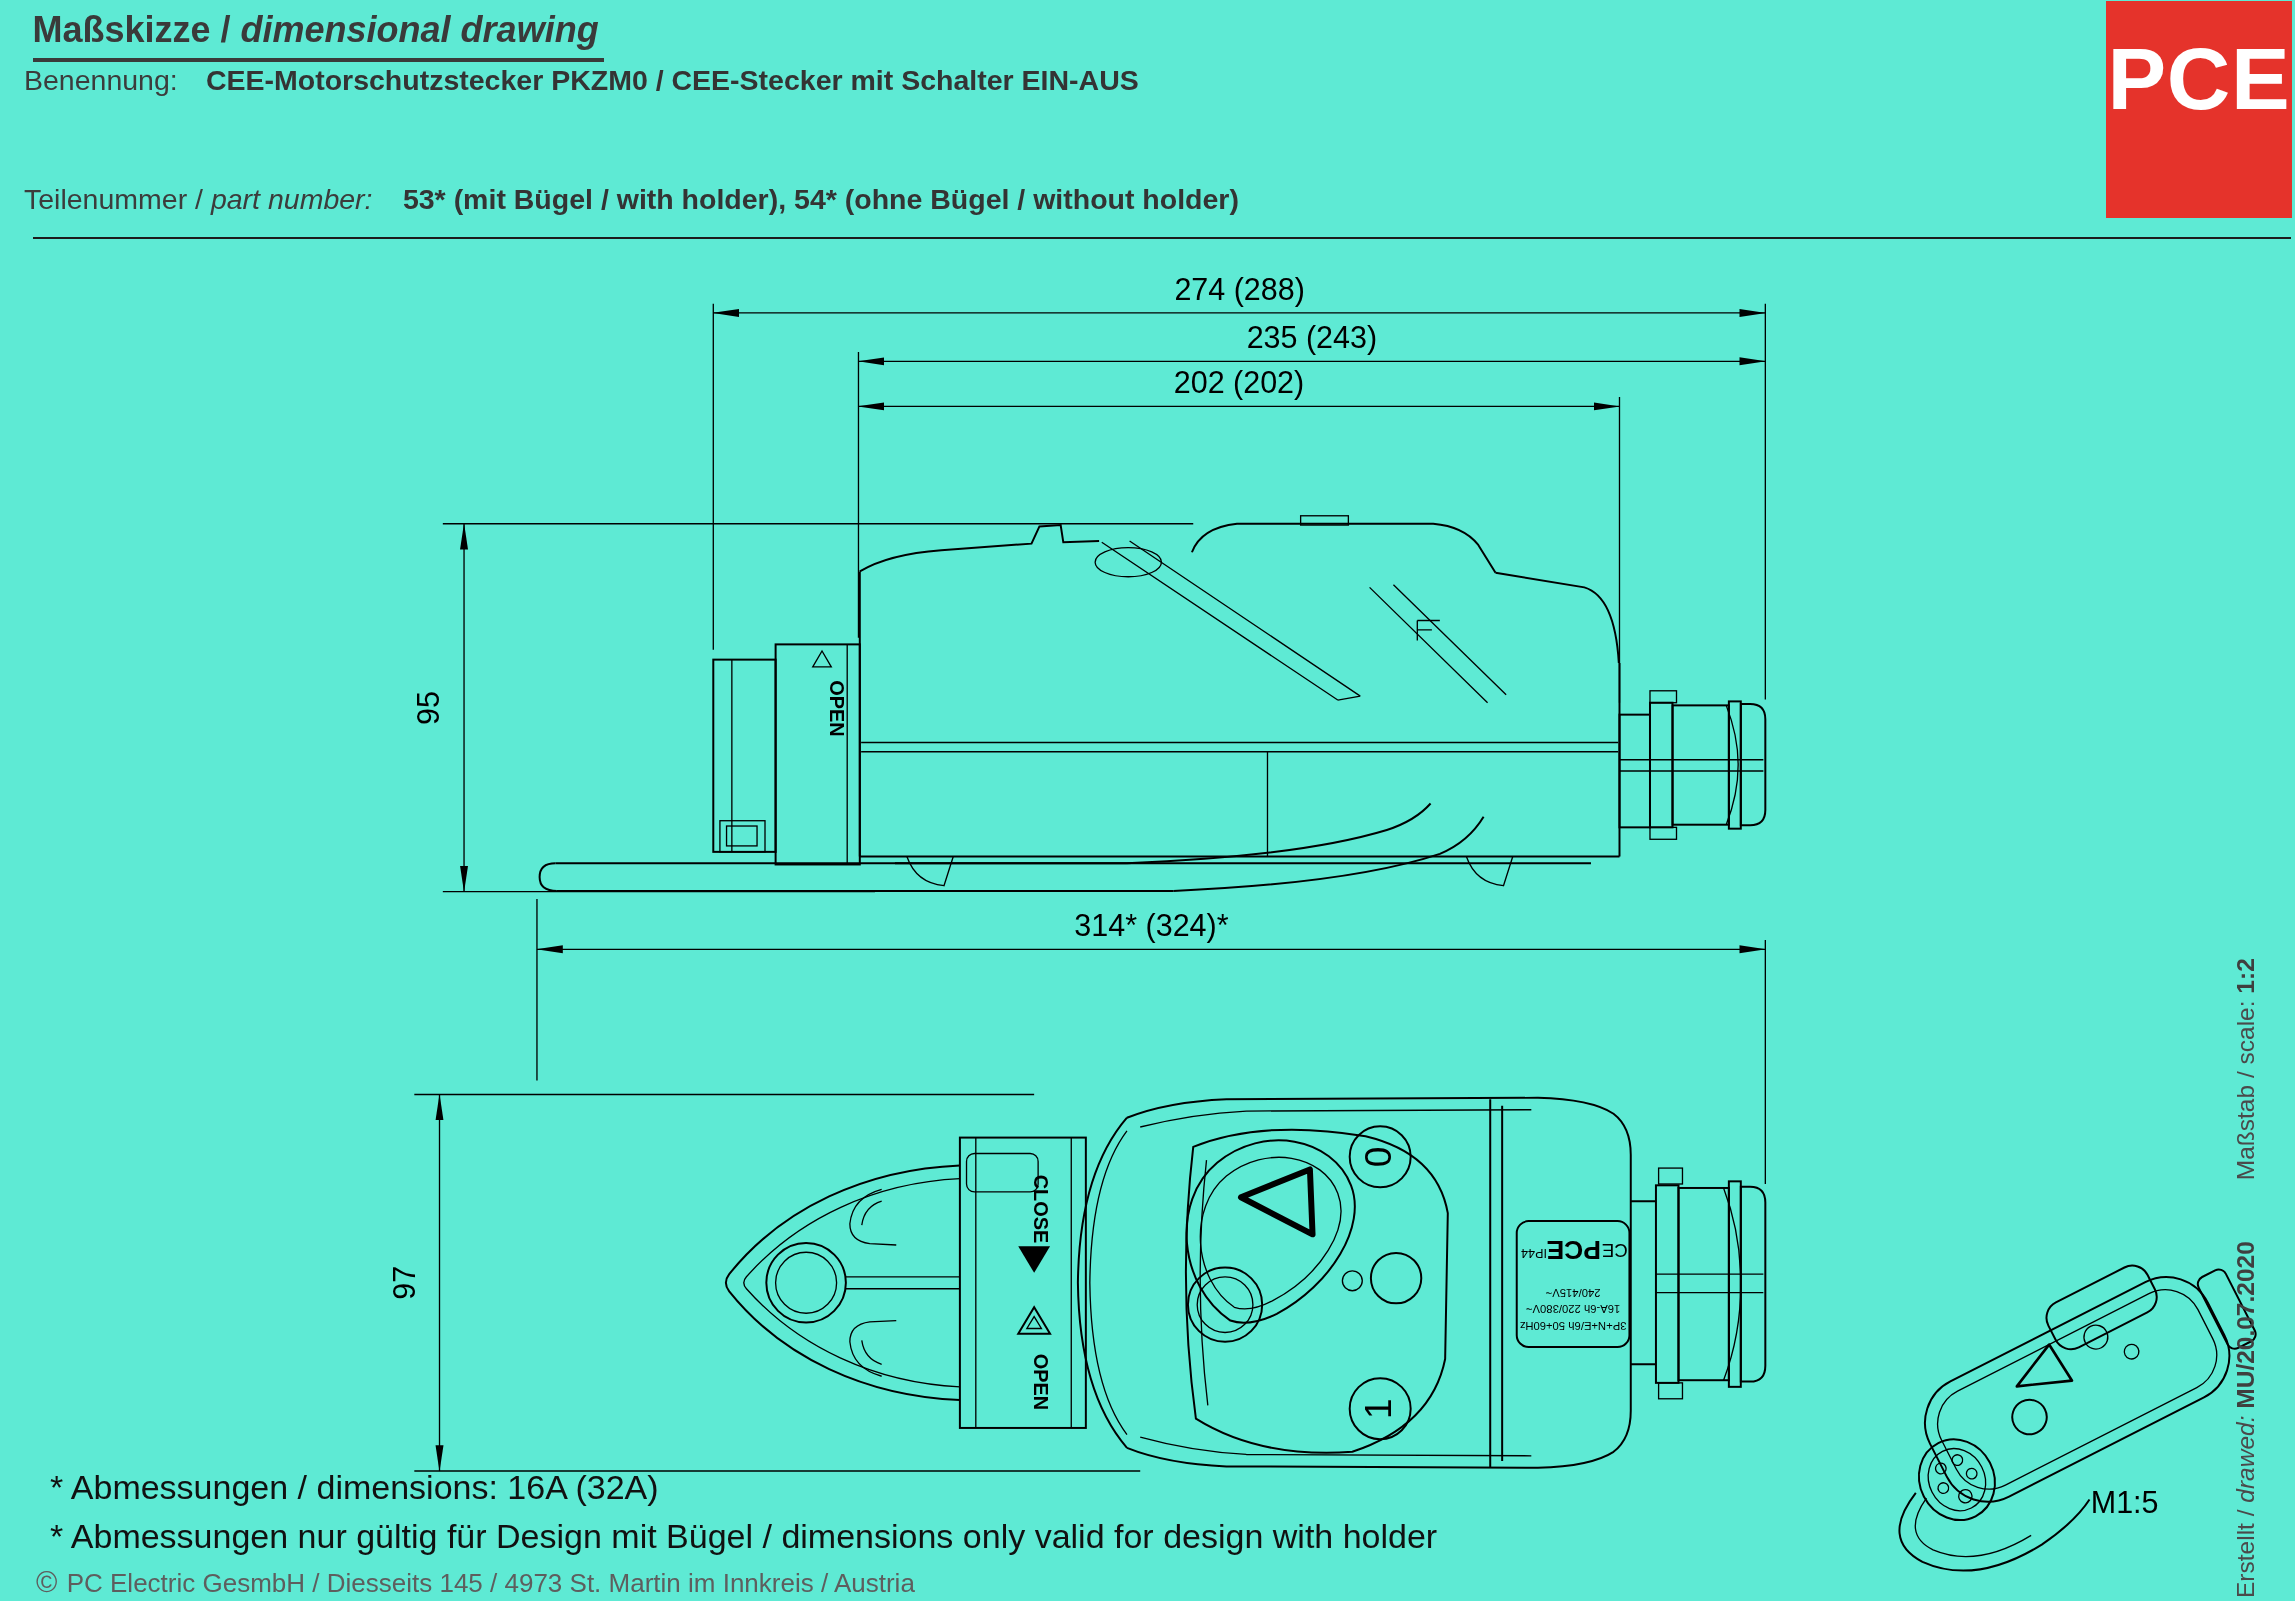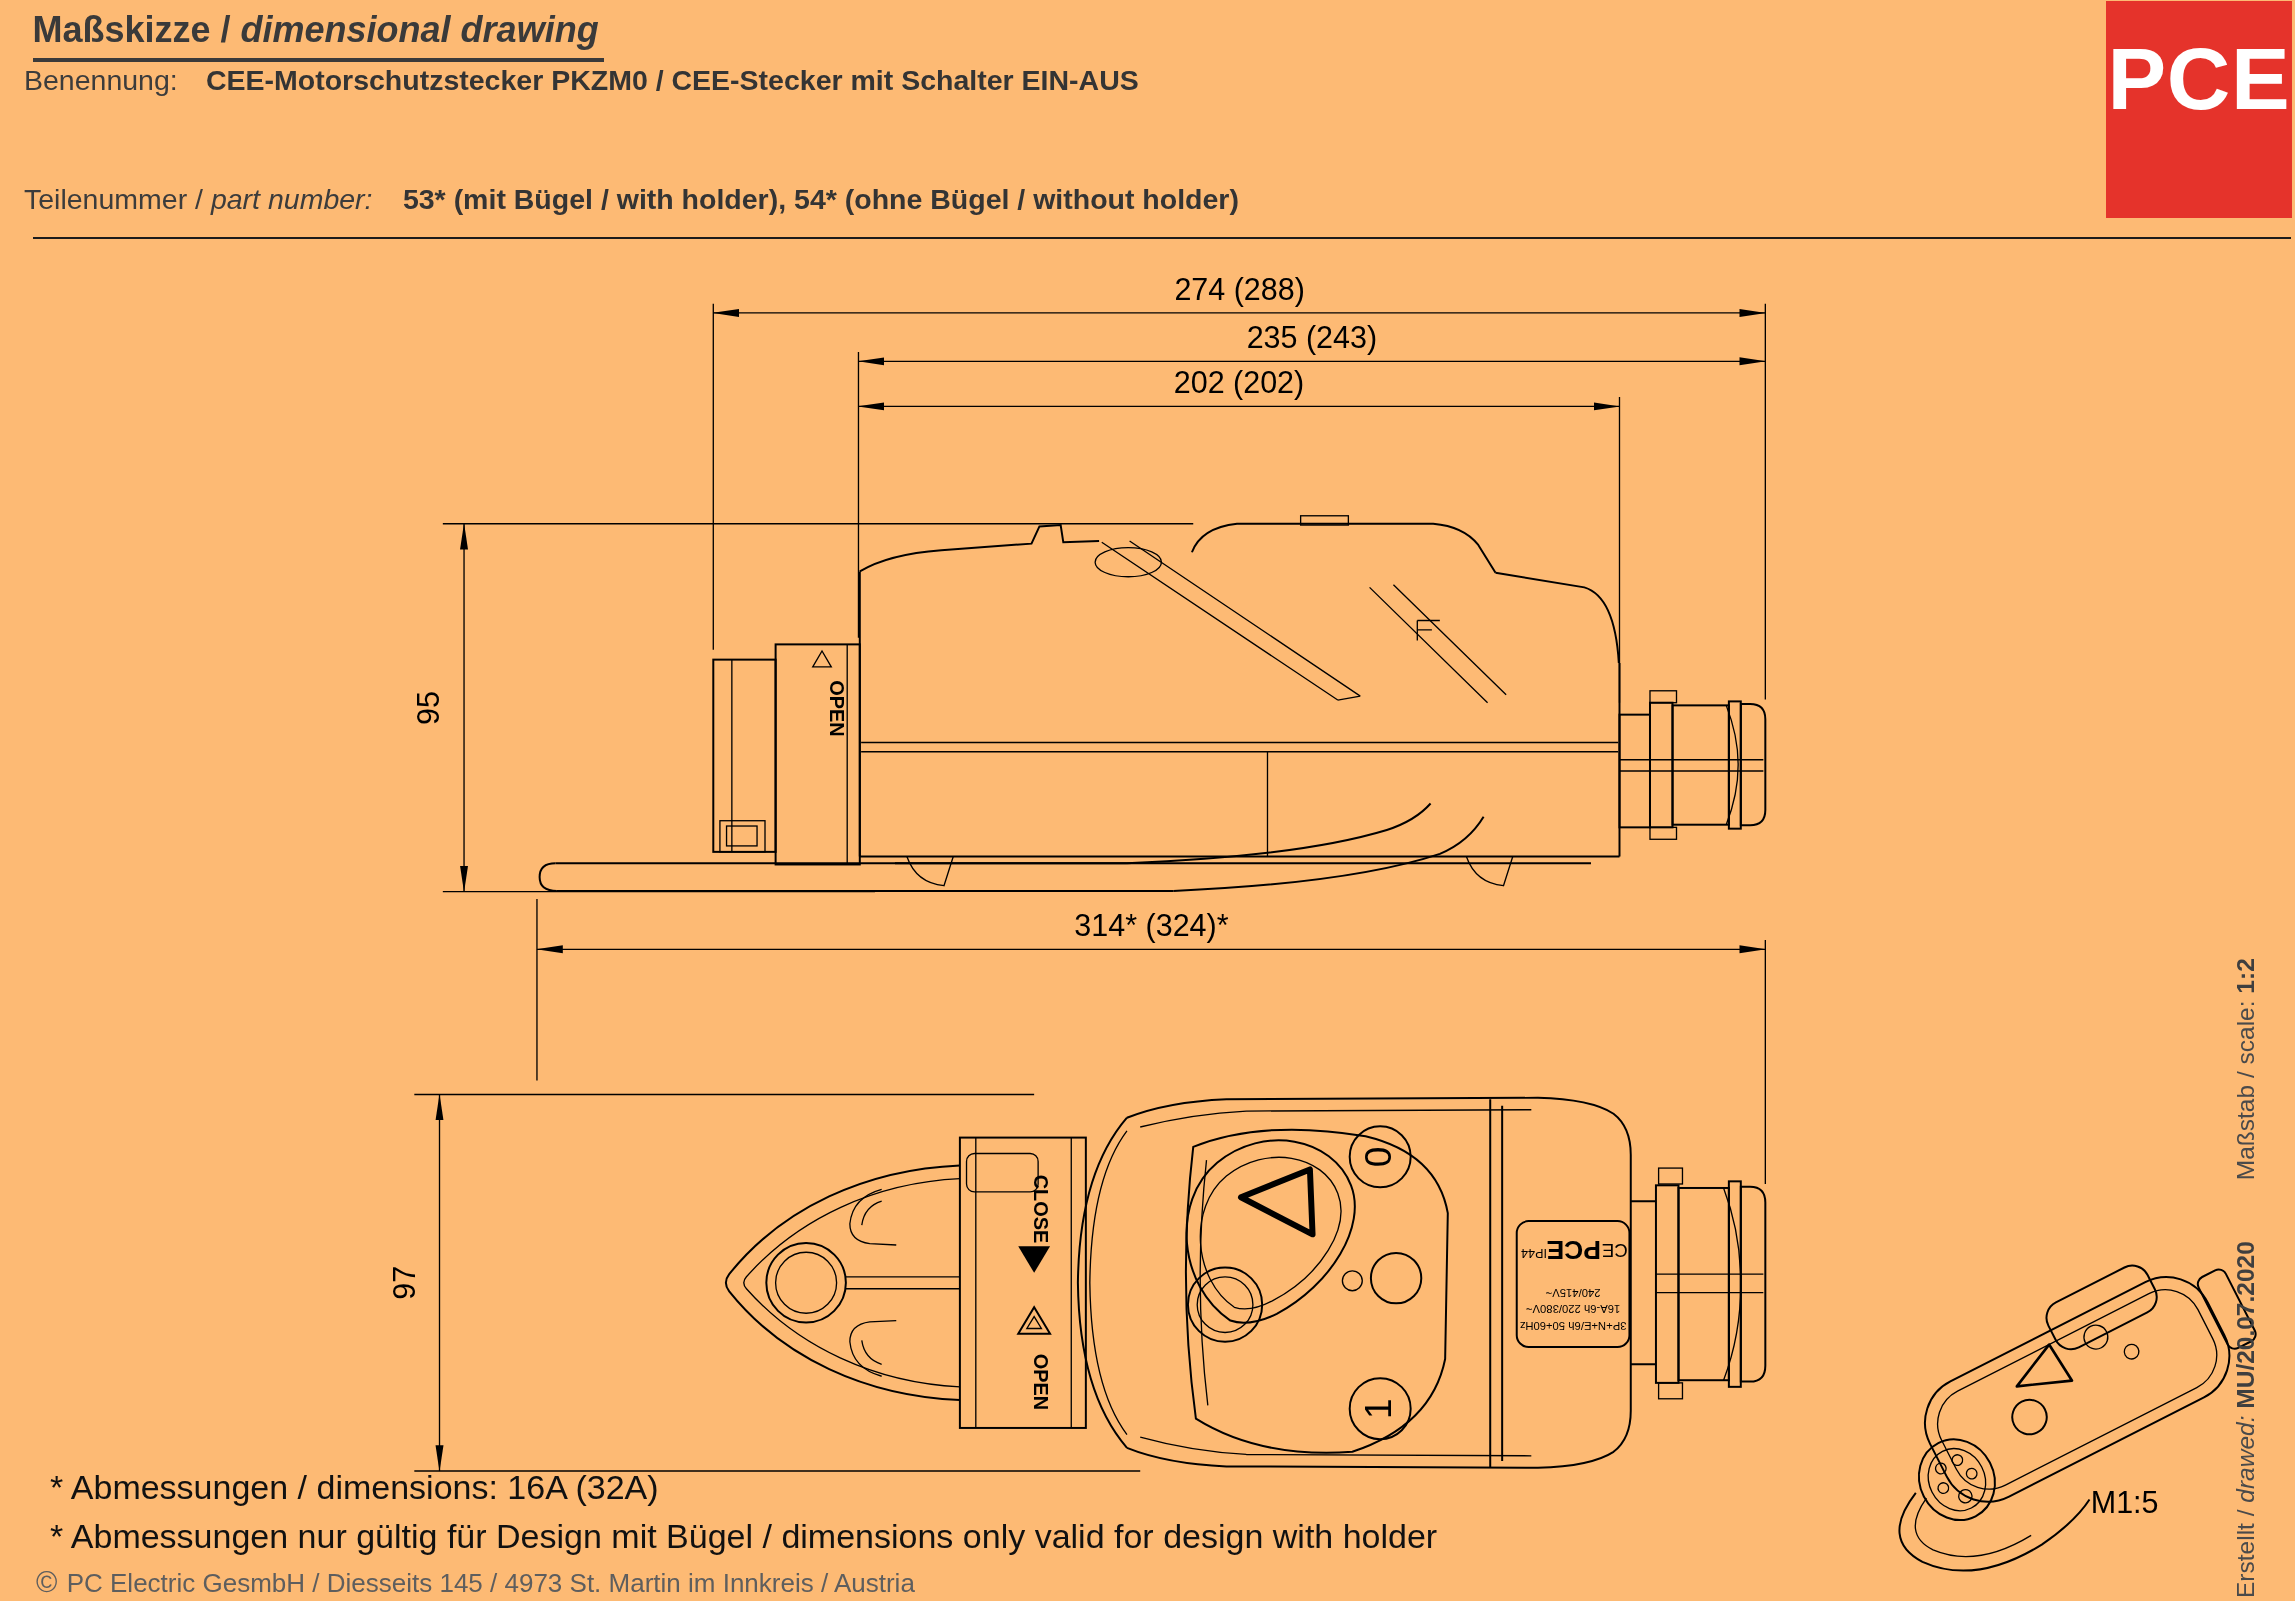--- a/index.html
+++ b/index.html
@@ -1,16 +1,16 @@
 <!DOCTYPE html>
 <html style="font-size:10.6px"><head>
 <meta charset="utf-8">
 <style>
   html,body{margin:0;padding:0;background:#fff;}
-  #page{position:relative;width:2295px;height:1601px;background:#fdba74;overflow:hidden;
+  #page{position:relative;width:2295px;height:1601px;background:#5eead4;overflow:hidden;
         font-family:"Liberation Sans",sans-serif;color:#3c3c3c;}
   
   #title{position:absolute;left:32.5px;top:9.3px;font-size:36px;font-weight:bold;color:#3a3a3a;
          display:inline-block;border-bottom:4.6px solid #3a3a3a;padding-bottom:6.6px;padding-right:5.3px;}
   #title .it{font-style:italic;}
   .hrow{position:absolute;left:24px;font-size:28.5px;color:#3c3c3c;white-space:nowrap;}
   .hrow .lbl{display:inline-block;width:174px;}
   .hrow .val{font-weight:bold;color:#343434;}
   .it{font-style:italic;}
   #row-benennung{top:64px;}

